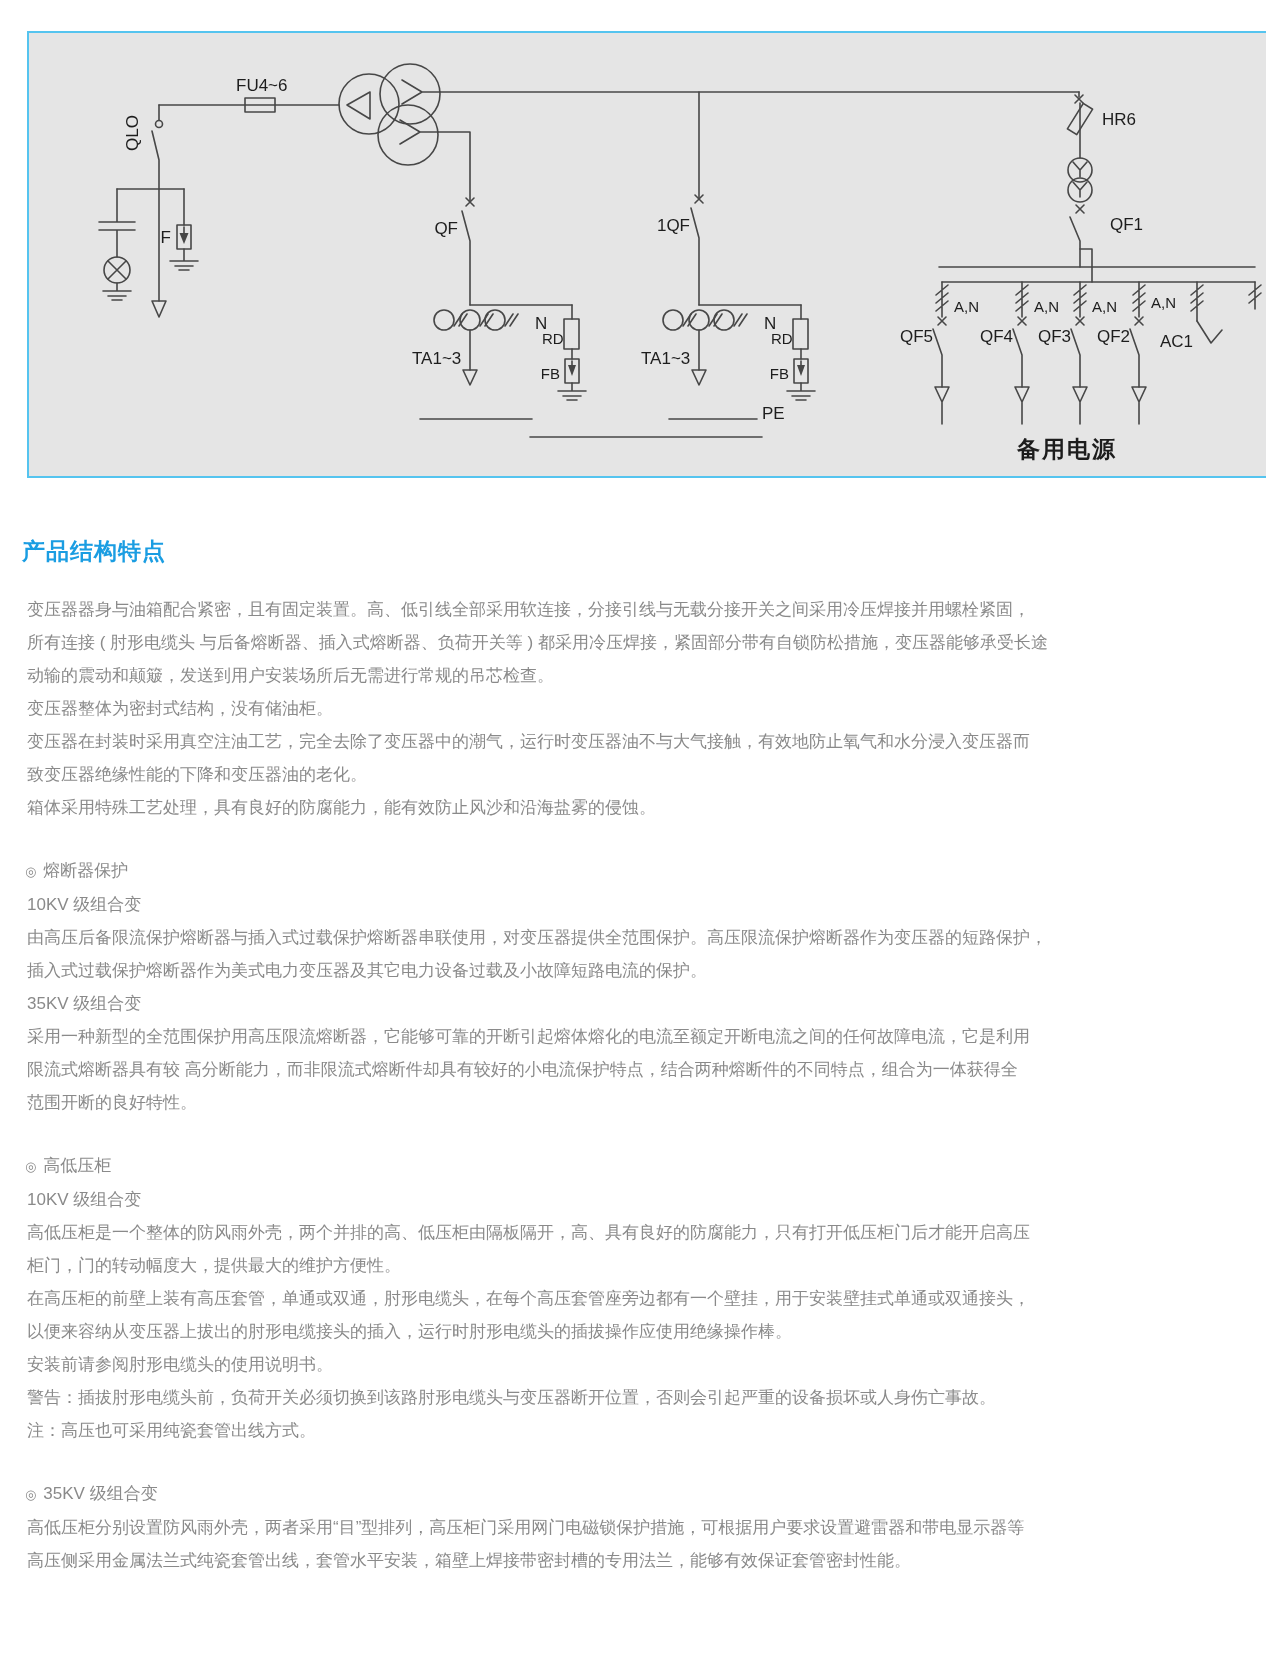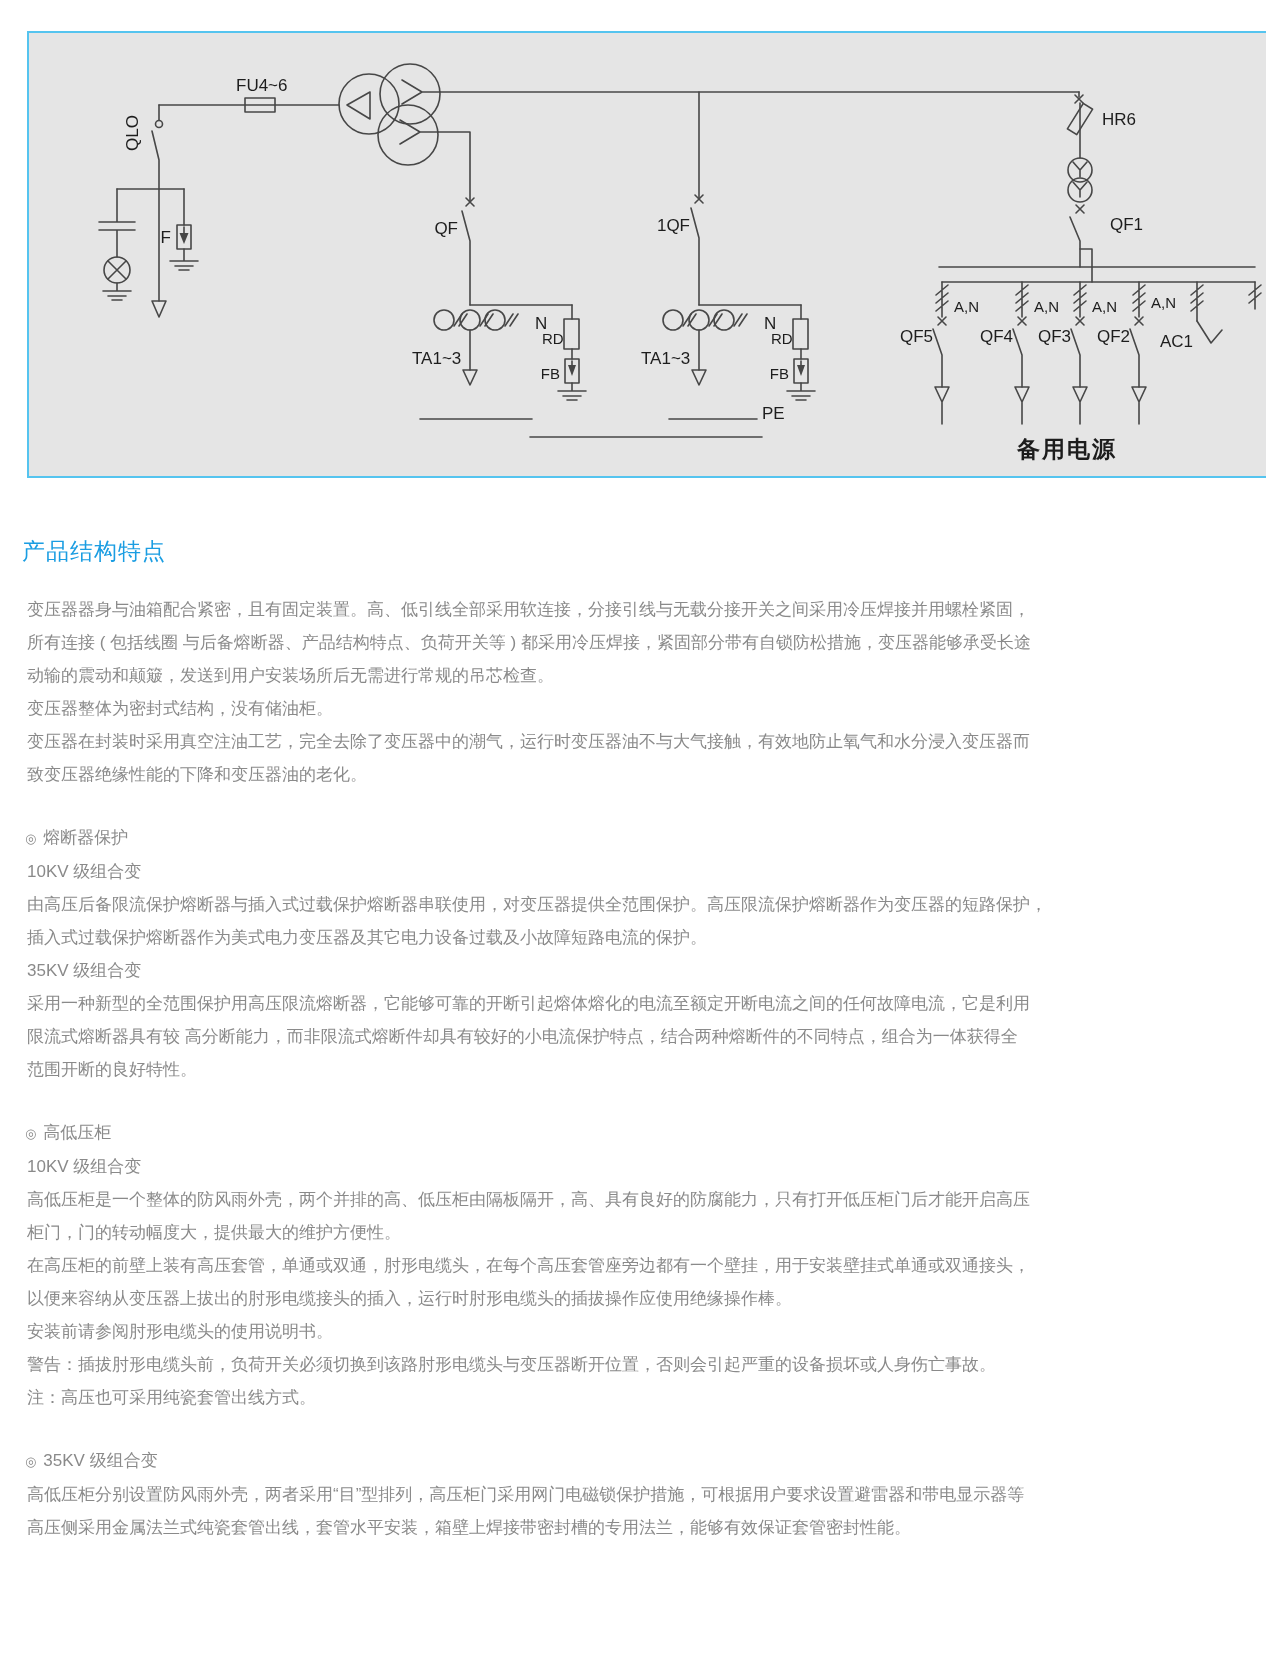--- a/index.html
+++ b/index.html
@@ -15,21 +15,21 @@
         font-family:"Liberation Sans","DejaVu Sans",sans-serif;overflow:hidden}
   .diagram-box{position:absolute;left:27px;top:31px;width:1262px;height:447px;
         border:2px solid var(--border-blue);background:#e5e5e5}
   .diagram-box svg{position:absolute;left:0;top:0;width:100%;height:100%}
   .w{fill:none;stroke:var(--line);stroke-width:1.6px;stroke-linecap:round;stroke-linejoin:round}
   .fil{fill:var(--line);stroke:none}
   .lbl{font-family:"Liberation Sans","DejaVu Sans",sans-serif;font-size:17px;fill:var(--dlabel)}
   .lbl-sm{font-size:15px}
   .lbl-big{font-size:23px;font-weight:bold;letter-spacing:2px}
   .content{position:absolute;left:0;top:478px;width:1266px}
-  .page-title{margin:58px 0 0 22px;font-size:23px;font-weight:normal;
+  .page-title{margin:58px 0 0 22px;font-size:23px;font-weight:bold;
         color:var(--accent);letter-spacing:1px}
   .sections{margin:26px 45px 0 25px;color:var(--text-gray);font-size:17px}
   .section{margin-bottom:30px}
   .sec-title,.tline{line-height:33px;white-space:nowrap}
   .bullet{font-size:13px;margin-right:7px;color:var(--text-gray)}
   .sec-body{margin-left:2px}
 </style>
 </head>
 <body>
 
@@ -181,25 +181,26 @@
   </div>
 
   <div class="content">
     <div class="page-title">产品结构特点</div>
 
     <div class="sections">
 
       <div class="section">
         <div class="sec-body">
           <div class="tline">变压器器身与油箱配合紧密，且有固定装置。高、低引线全部采用软连接，分接引线与无载分接开关之间采用冷压焊接并用螺栓紧固，</div>
-          <div class="tline">所有连接 ( 包括线圈 与后备熔断器、产品结构特点、负荷开关等 ) 都采用冷压焊接，紧固部分带有自锁防松措施，变压器能够承受长途</div>
+          <div class="tline">所有连接 ( 肘形电缆头 与后备熔断器、插入式熔断器、负荷开关等 ) 都采用冷压焊接，紧固部分带有自锁防松措施，变压器能够承受长途</div>
           <div class="tline">动输的震动和颠簸，发送到用户安装场所后无需进行常规的吊芯检查。</div>
           <div class="tline">变压器整体为密封式结构，没有储油柜。</div>
           <div class="tline">变压器在封装时采用真空注油工艺，完全去除了变压器中的潮气，运行时变压器油不与大气接触，有效地防止氧气和水分浸入变压器而</div>
           <div class="tline">致变压器绝缘性能的下降和变压器油的老化。</div>
+          <div class="tline">箱体采用特殊工艺处理，具有良好的防腐能力，能有效防止风沙和沿海盐雾的侵蚀。</div>
         </div>
       </div>
 
       <div class="section">
         <div class="sec-title"><span class="bullet">◎</span><span>熔断器保护</span></div>
         <div class="sec-body">
           <div class="tline">10KV 级组合变</div>
           <div class="tline">由高压后备限流保护熔断器与插入式过载保护熔断器串联使用，对变压器提供全范围保护。高压限流保护熔断器作为变压器的短路保护，</div>
           <div class="tline">插入式过载保护熔断器作为美式电力变压器及其它电力设备过载及小故障短路电流的保护。</div>
           <div class="tline">35KV 级组合变</div>

